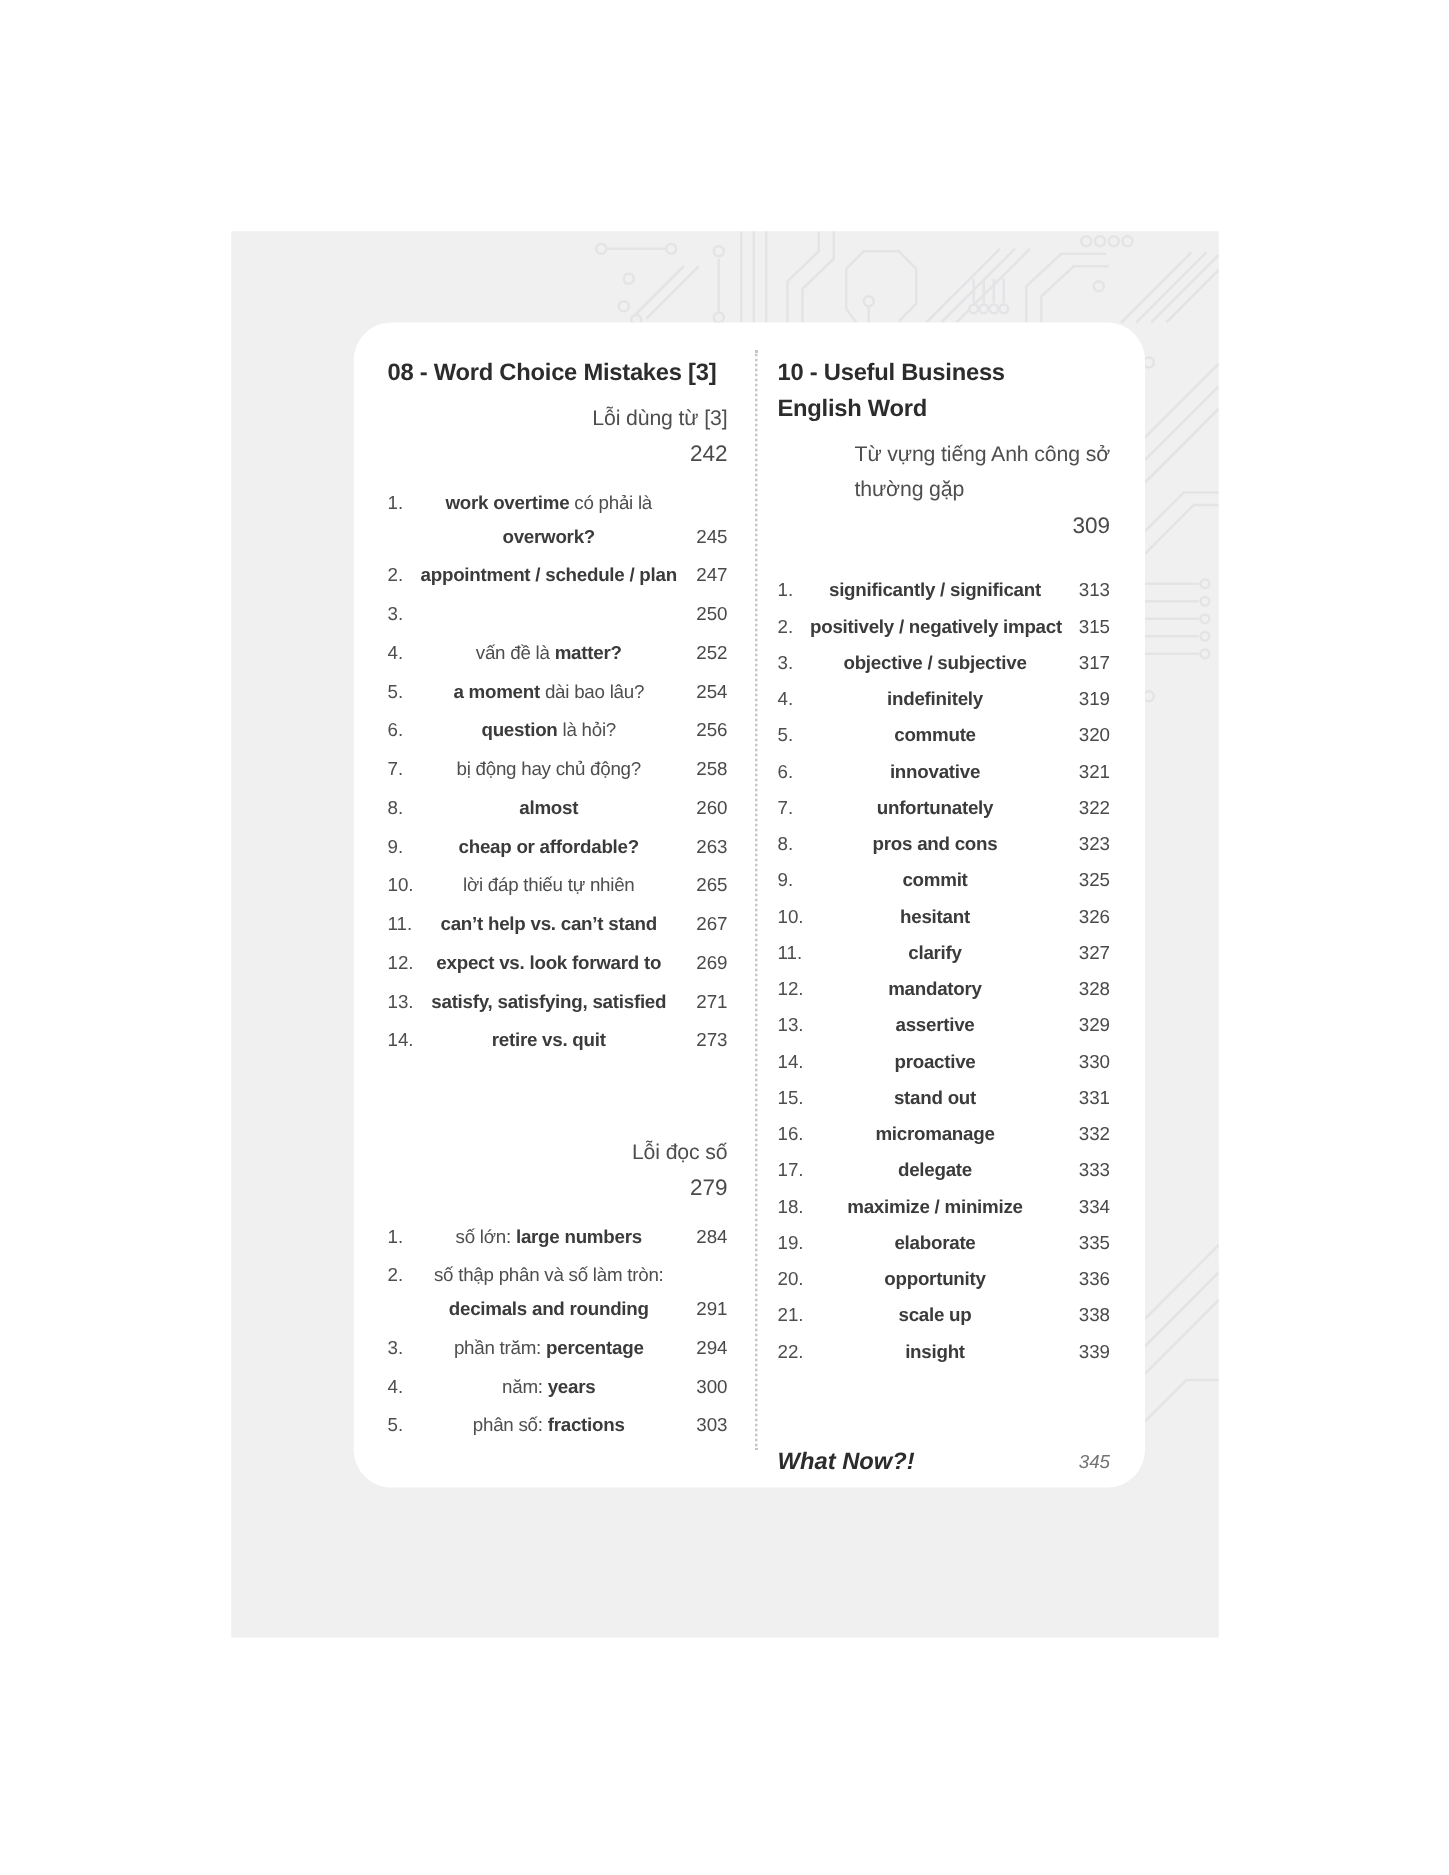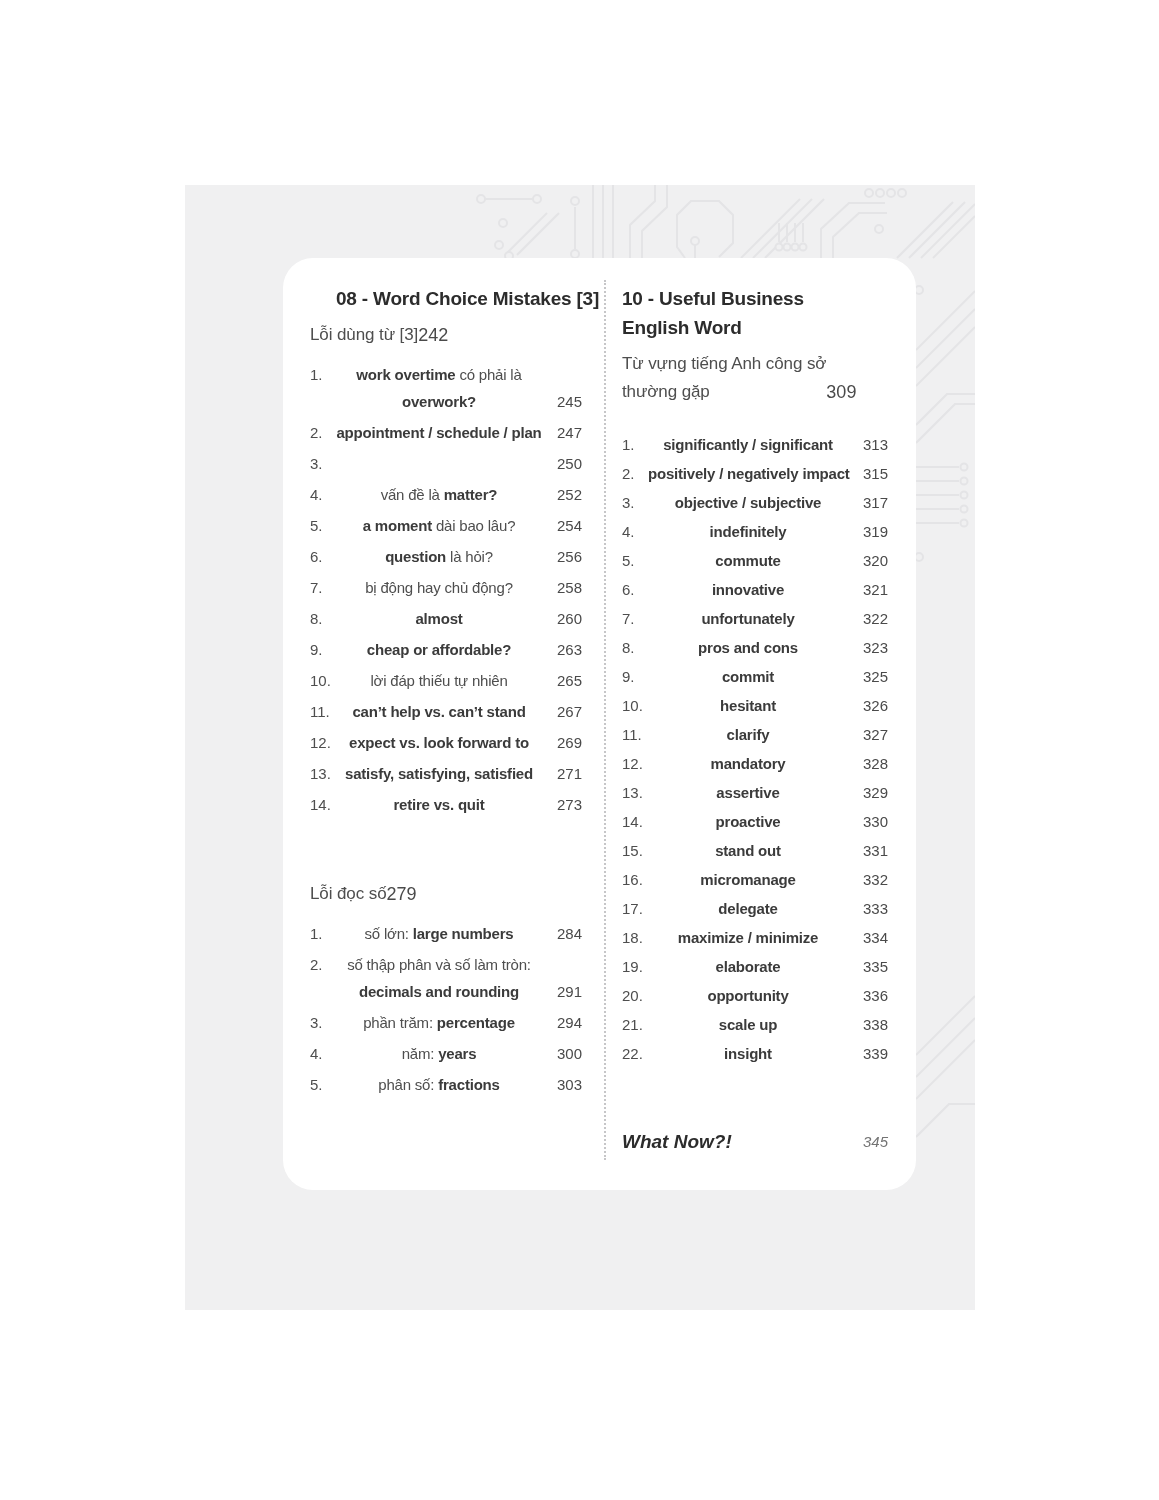--- a/index.html
+++ b/index.html
@@ -46,24 +46,25 @@
     left: 339px; top: 26px;
     width: 266px;
   }
   .sec-title {
     font-size: 19px; font-weight: bold;
     color: #2c2c2c;
     line-height: 29px;
     white-space: pre-line;
     letter-spacing: -0.2px;
   }
-  .nowrap { white-space: nowrap; margin-left: 26px; }
+  .nowrap { white-space: nowrap; }
   .sub-row {
     display: flex; align-items: flex-end;
     margin-top: 8px;
+    flex-direction: column;
   }
   .sub-text {
     font-size: 17px; color: #4e4e4e;
     line-height: 28px; white-space: pre-line;
     letter-spacing: -0.1px;
   }
   .sub-page {
     font-size: 18px; color: #4a4a4a;
     line-height: 28px;
   }

